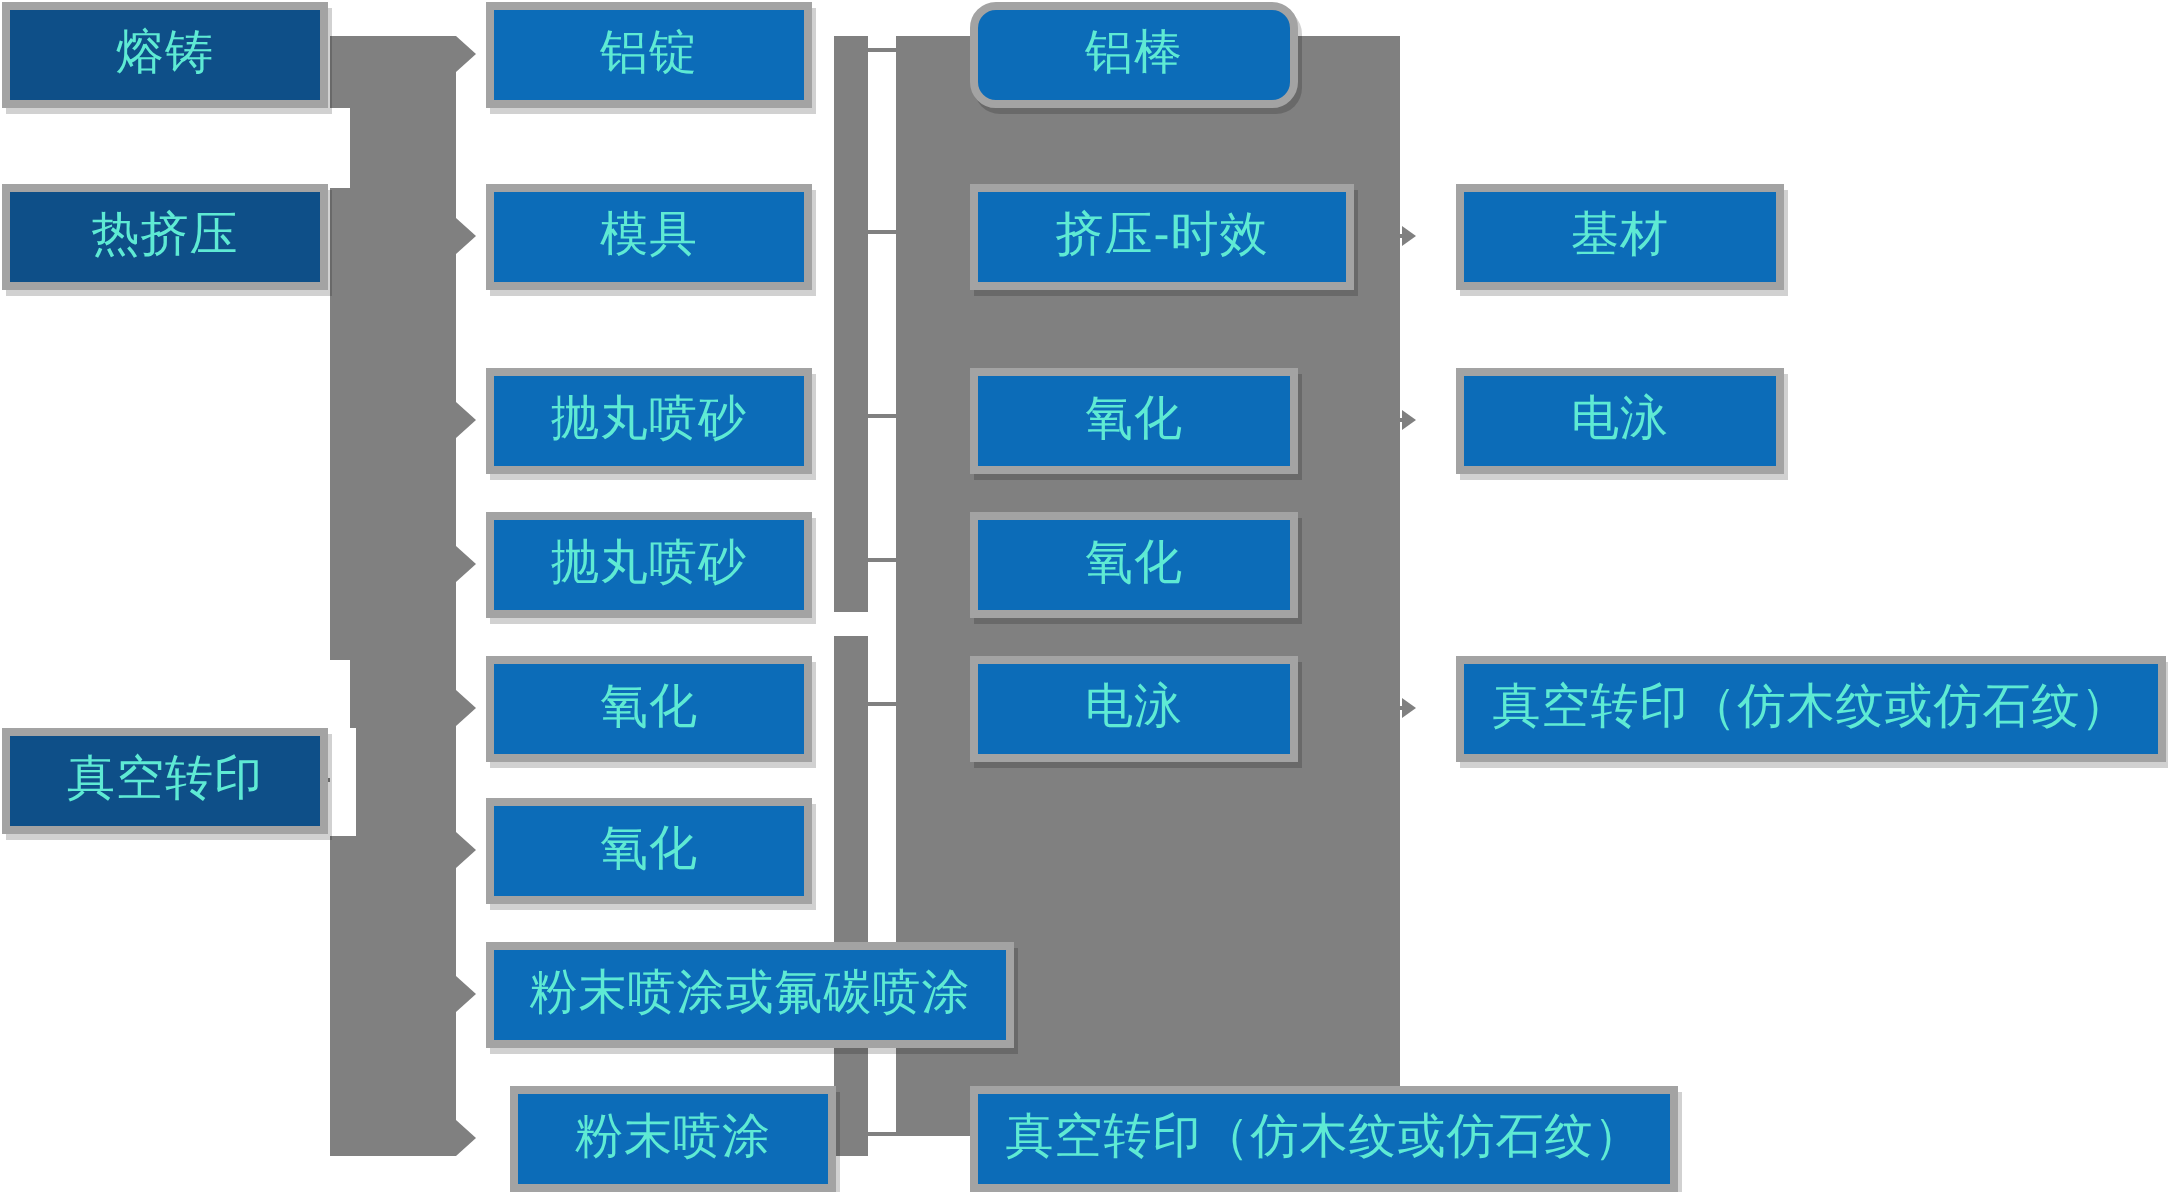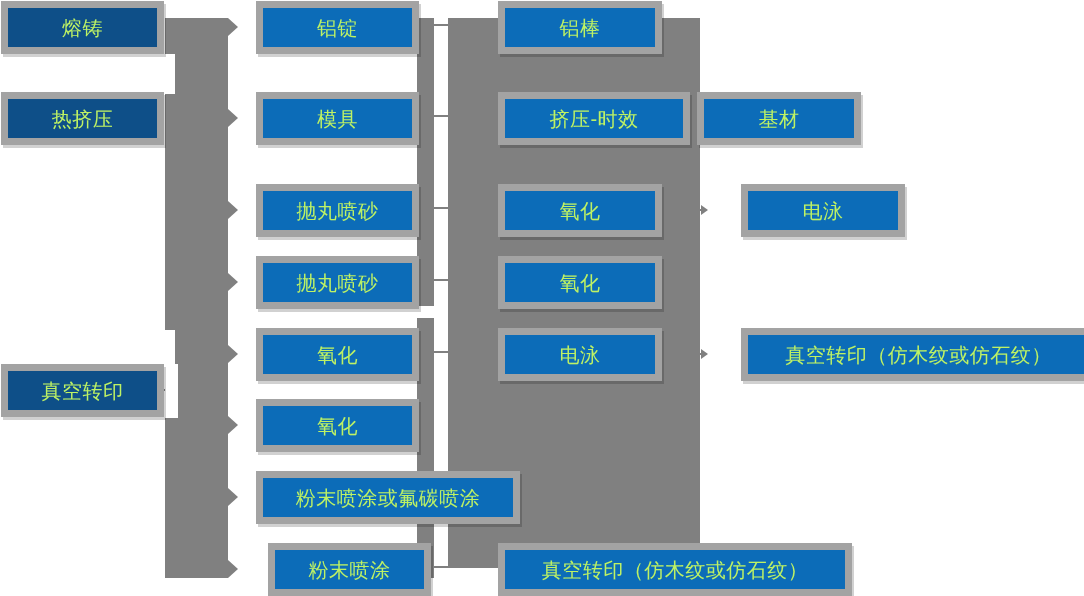--- a/index.html
+++ b/index.html
@@ -18,32 +18,32 @@
     border-color:transparent transparent transparent #808080;
   }
   .arw-small{
     border-width:5px 0 5px 7px;
     border-color:transparent transparent transparent #808080;
   }
   .line{position:absolute;background:#808080;}
   .box{
     position:absolute;
     box-sizing:border-box;
-    border:7px solid #a3a3a3;
-    color:#bef264;
+    border:4px solid #a3a3a3;
+    color:#5eead4;
     display:flex;align-items:center;justify-content:center;
     text-align:center;
-    font-size:20px;
+    font-size:24px;
     line-height:1.1;
     letter-spacing:0.5px;
     box-shadow:2px 3px 0 rgba(0,0,0,0.18);
     white-space:nowrap;
   }
   .box.dark{background:#0e4f88;}
-  .box.mid{background:#0c6cb8;margin-left:13px;}
+  .box.mid{background:#0c6cb8;}
   .box::after{
     content:"";
     position:absolute;
     left:3px;right:-3px;top:-3px;
     height:3px;
     background:#0c6cb8;
     z-index:-1;
   }
   .box.dark::after{background:#0e4f88;}
 </style>
@@ -120,39 +120,39 @@
       </div>
       <div class="box mid" style="left: 243px; top: 399px; width: 163px; height: 53px;">
         <span>氧化</span>
       </div>
       <div class="box mid" style="left: 243px; top: 471px; width: 264px; height: 53px;">
         <span>粉末喷涂或氟碳喷涂</span>
       </div>
       <div class="box mid" style="left: 255px; top: 543px; width: 163px; height: 53px;">
         <span>粉末喷涂</span>
       </div>
-      <div class="box mid" style="left: 485px; top: 1px; width: 164px; height: 53px;">
+      <div class="box mid" style="left: 485px; top: 1px; width: 164px; height: 53px; border-radius: 13px;">
         <span>铝棒</span>
       </div>
       <div class="box mid" style="left: 485px; top: 92px; width: 192px; height: 53px;">
         <span>挤压-时效</span>
       </div>
       <div class="box mid" style="left: 485px; top: 184px; width: 164px; height: 53px;">
         <span>氧化</span>
       </div>
       <div class="box mid" style="left: 485px; top: 256px; width: 164px; height: 53px;">
         <span>氧化</span>
       </div>
       <div class="box mid" style="left: 485px; top: 328px; width: 164px; height: 53px;">
         <span>电泳</span>
       </div>
       <div class="box mid" style="left: 485px; top: 543px; width: 354px; height: 53px;">
         <span>真空转印（仿木纹或仿石纹）</span>
       </div>
-      <div class="box mid" style="left: 684px; top: 92px; width: 164px; height: 53px;">
+      <div class="box mid" style="left: 728px; top: 92px; width: 164px; height: 53px;">
         <span>基材</span>
       </div>
       <div class="box mid" style="left: 728px; top: 184px; width: 164px; height: 53px;">
         <span>电泳</span>
       </div>
       <div class="box mid" style="left: 728px; top: 328px; width: 355px; height: 53px;">
         <span>真空转印（仿木纹或仿石纹）</span>
       </div>
     </div>
 

